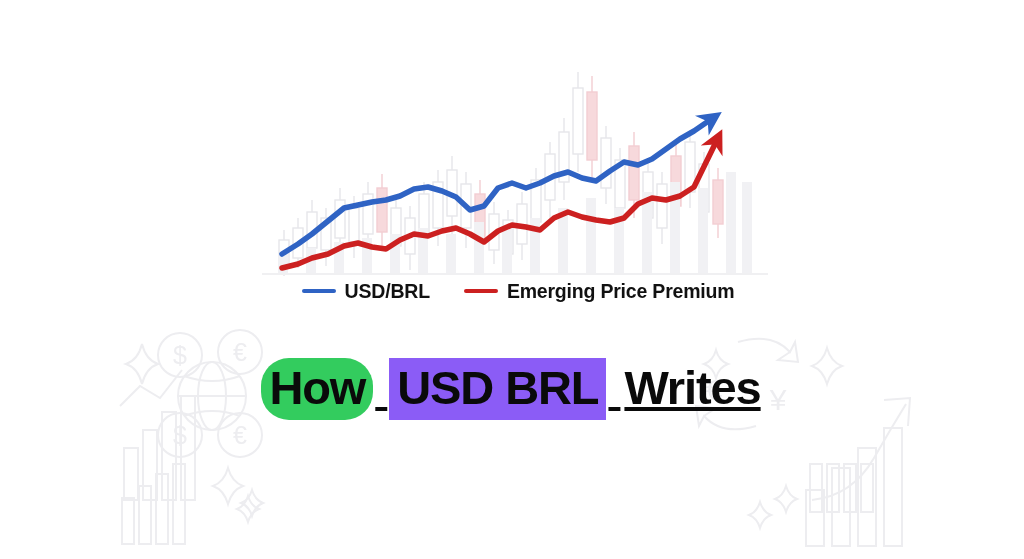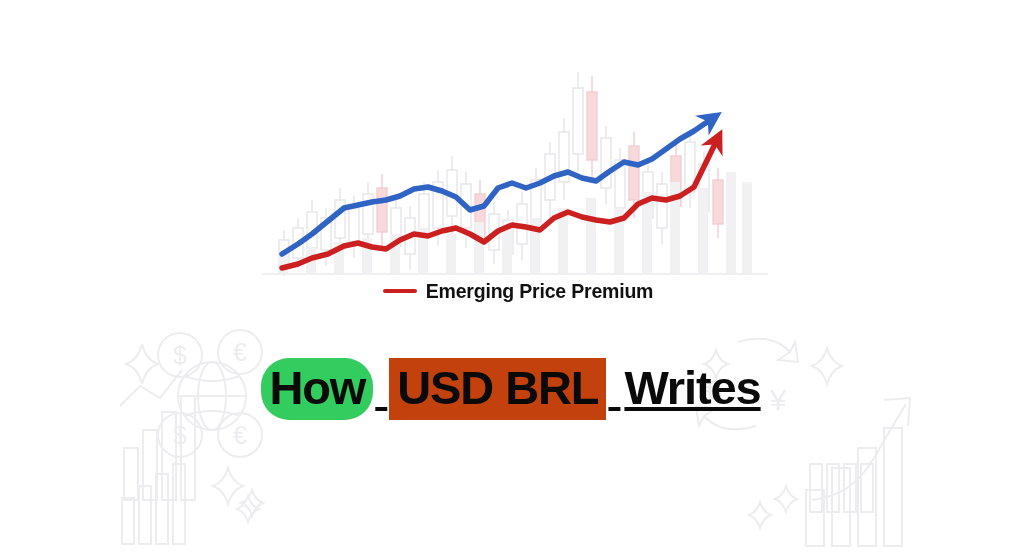--- a/index.html
+++ b/index.html
@@ -97,21 +97,21 @@
     display: inline-block;
     padding: 2px 8px 4px 8px;
     vertical-align: baseline;
   }
   .hl-green {
     background: #33cc5e;
     color: #0a0a0a;
     border-radius: 28px;
   }
   .hl-yellow {
-    background: #c2410c;
+    background: #8b5cf6;
     color: #0a0a0a;
   }
   .hl-plain {
     display: inline-block;
     padding: 2px 2px 4px 2px;
     text-decoration: underline;
   }
 </style>
 </head>
 <body>
@@ -311,20 +311,24 @@
 
       <polyline fill="none" stroke="#cc2020" stroke-width="5.5" stroke-linejoin="round" stroke-linecap="round" marker-end="url(#arrow-red)" points="34,246 50,242 64,236 80,232 96,224 110,221 124,225 138,227 152,218 166,212
                 180,214 194,209 208,206 222,212 236,220 250,209 264,203 278,205 292,208 306,196
                 320,190 334,195 348,198 362,200 376,196 390,182 404,176 418,178 432,174
                 446,165 468,120"></polyline>
     </svg>
   </div>
 
   <div class="legend">
     <div class="legend-item">
+      <span class="legend-swatch" style="background:#2f63c4"></span>
+      <span class="legend-label">USD/BRL</span>
+    </div>
+    <div class="legend-item">
       <span class="legend-swatch" style="background:#cc2020"></span>
       <span class="legend-label">Emerging Price Premium</span>
     </div>
   </div>
 
   <div class="headline">
     <span class="hl-line line1"><span class="hl-word hl-green">How</span><span class="hl-plain">&nbsp;</span><span class="hl-word hl-yellow">USD BRL</span><span class="hl-plain">&nbsp;</span><span class="hl-plain">Writes</span></span>
   </div>
 
 </div>

